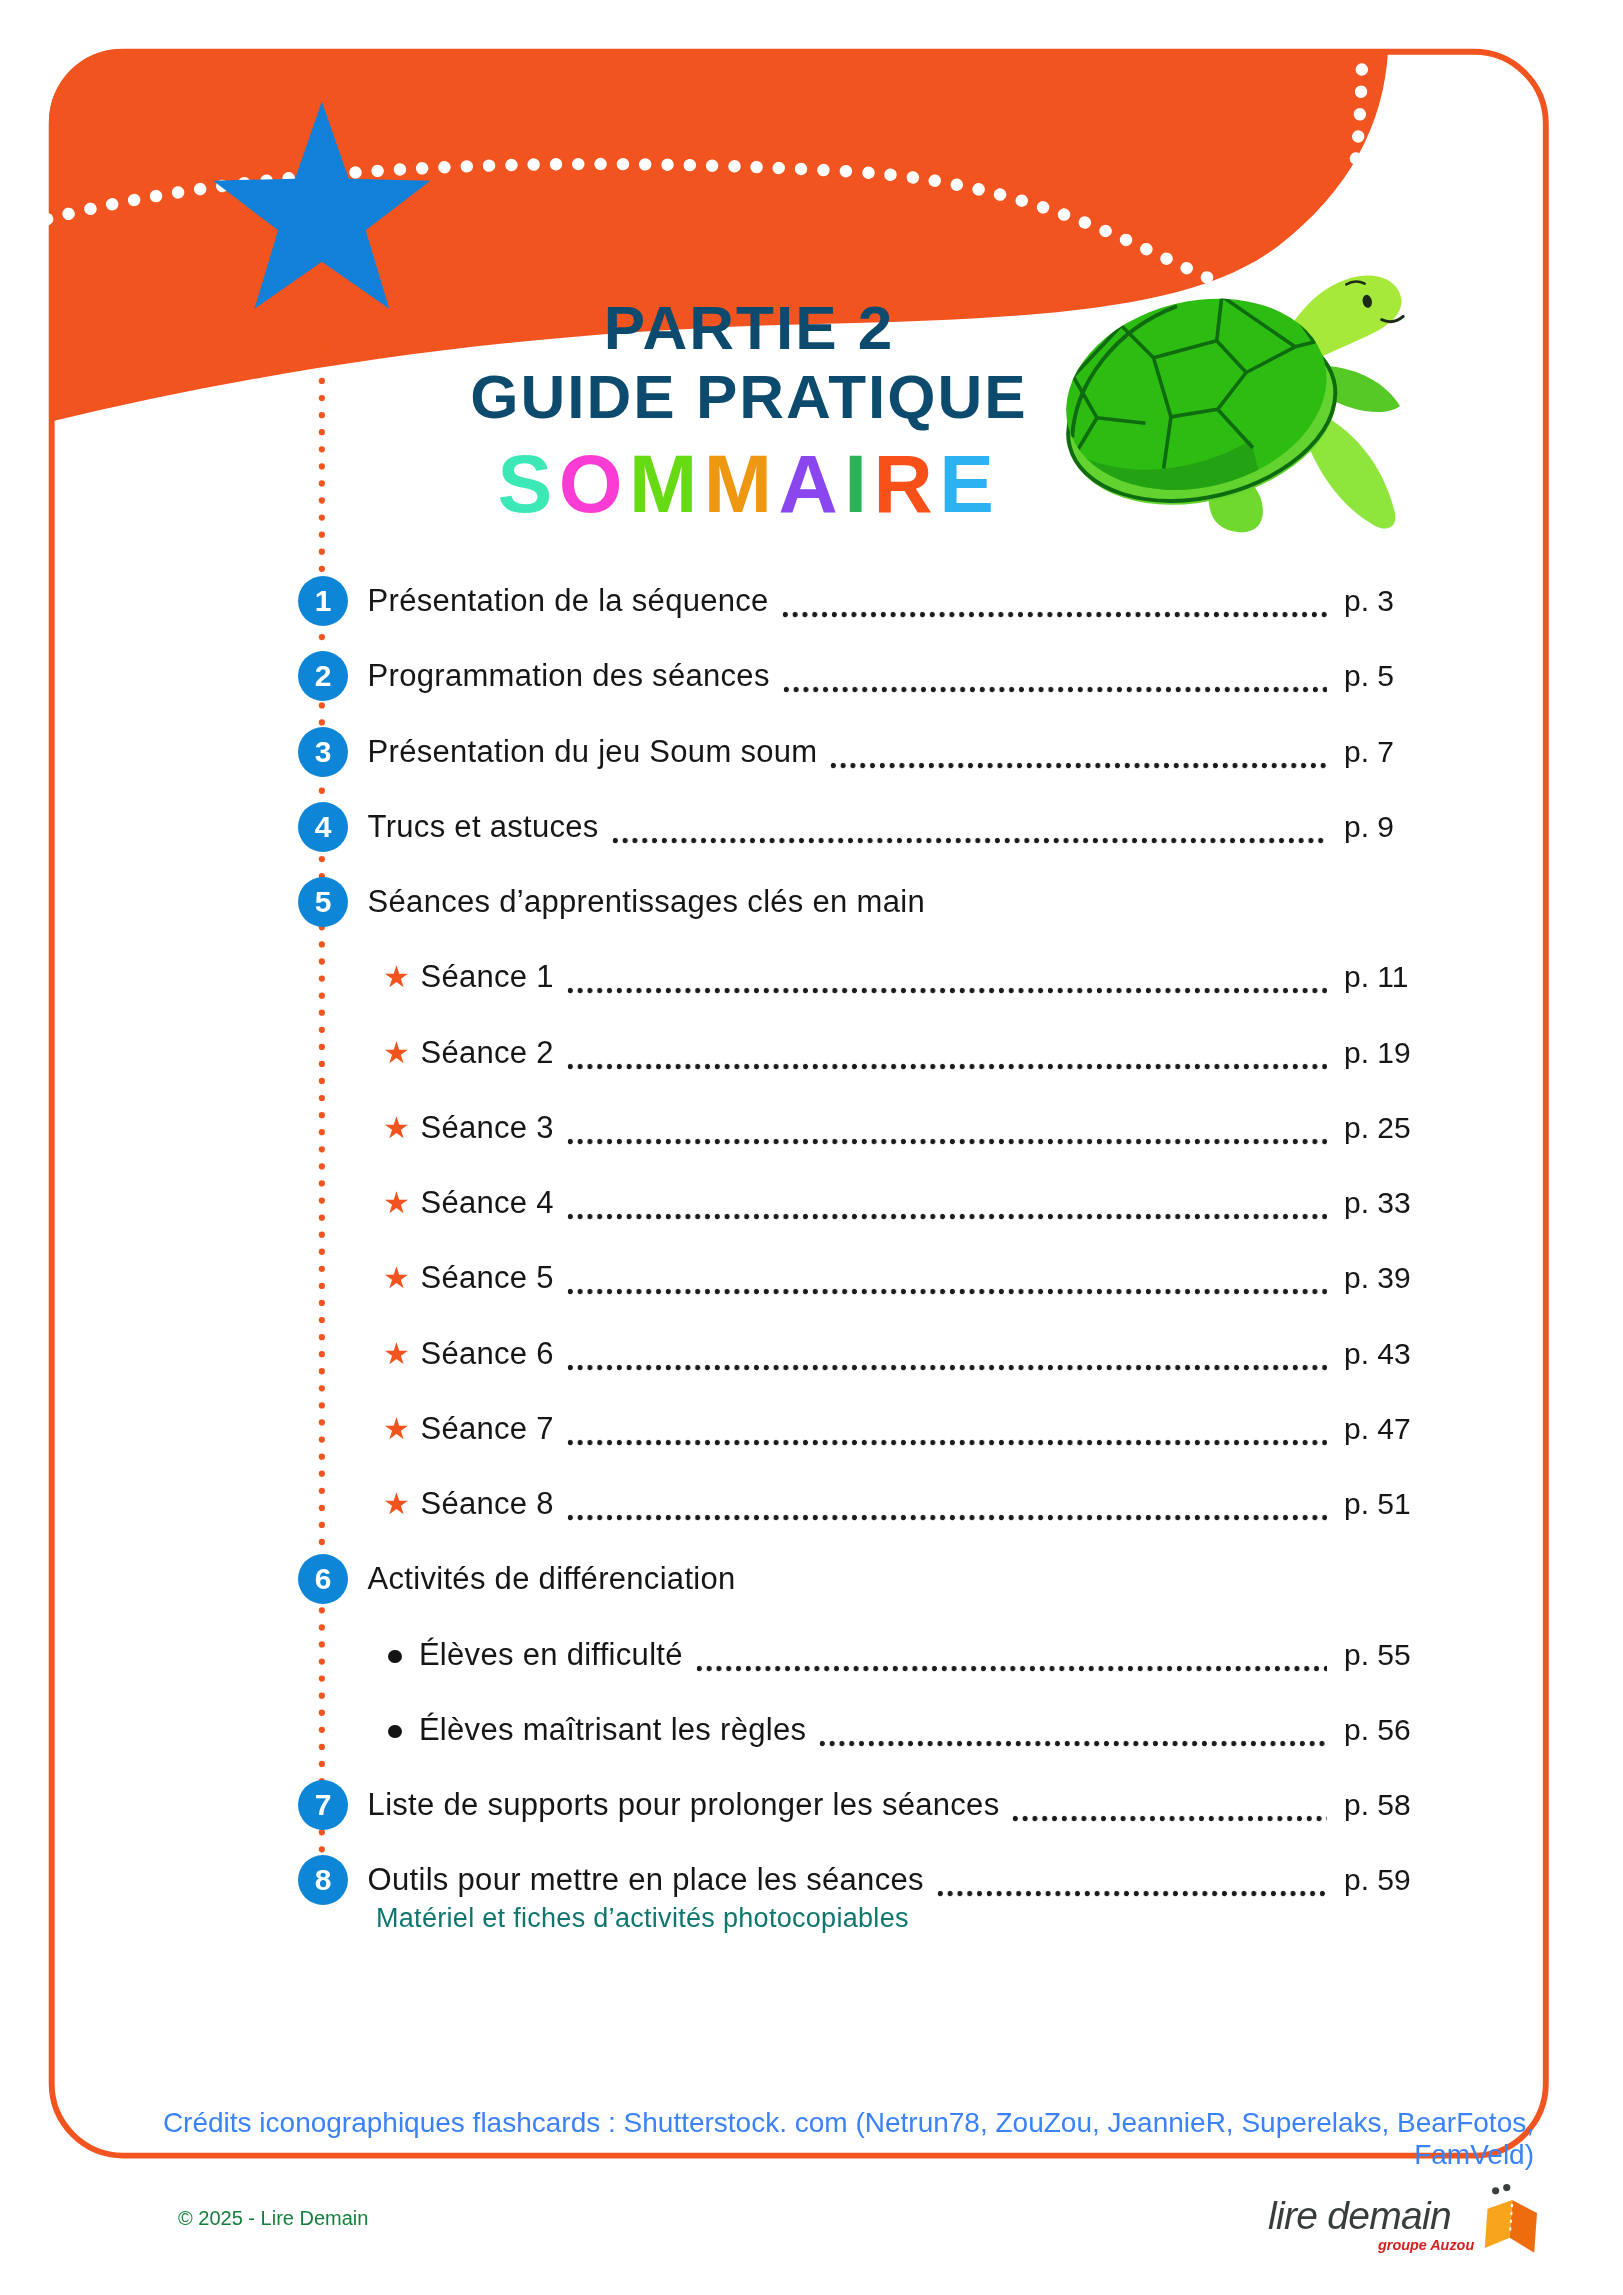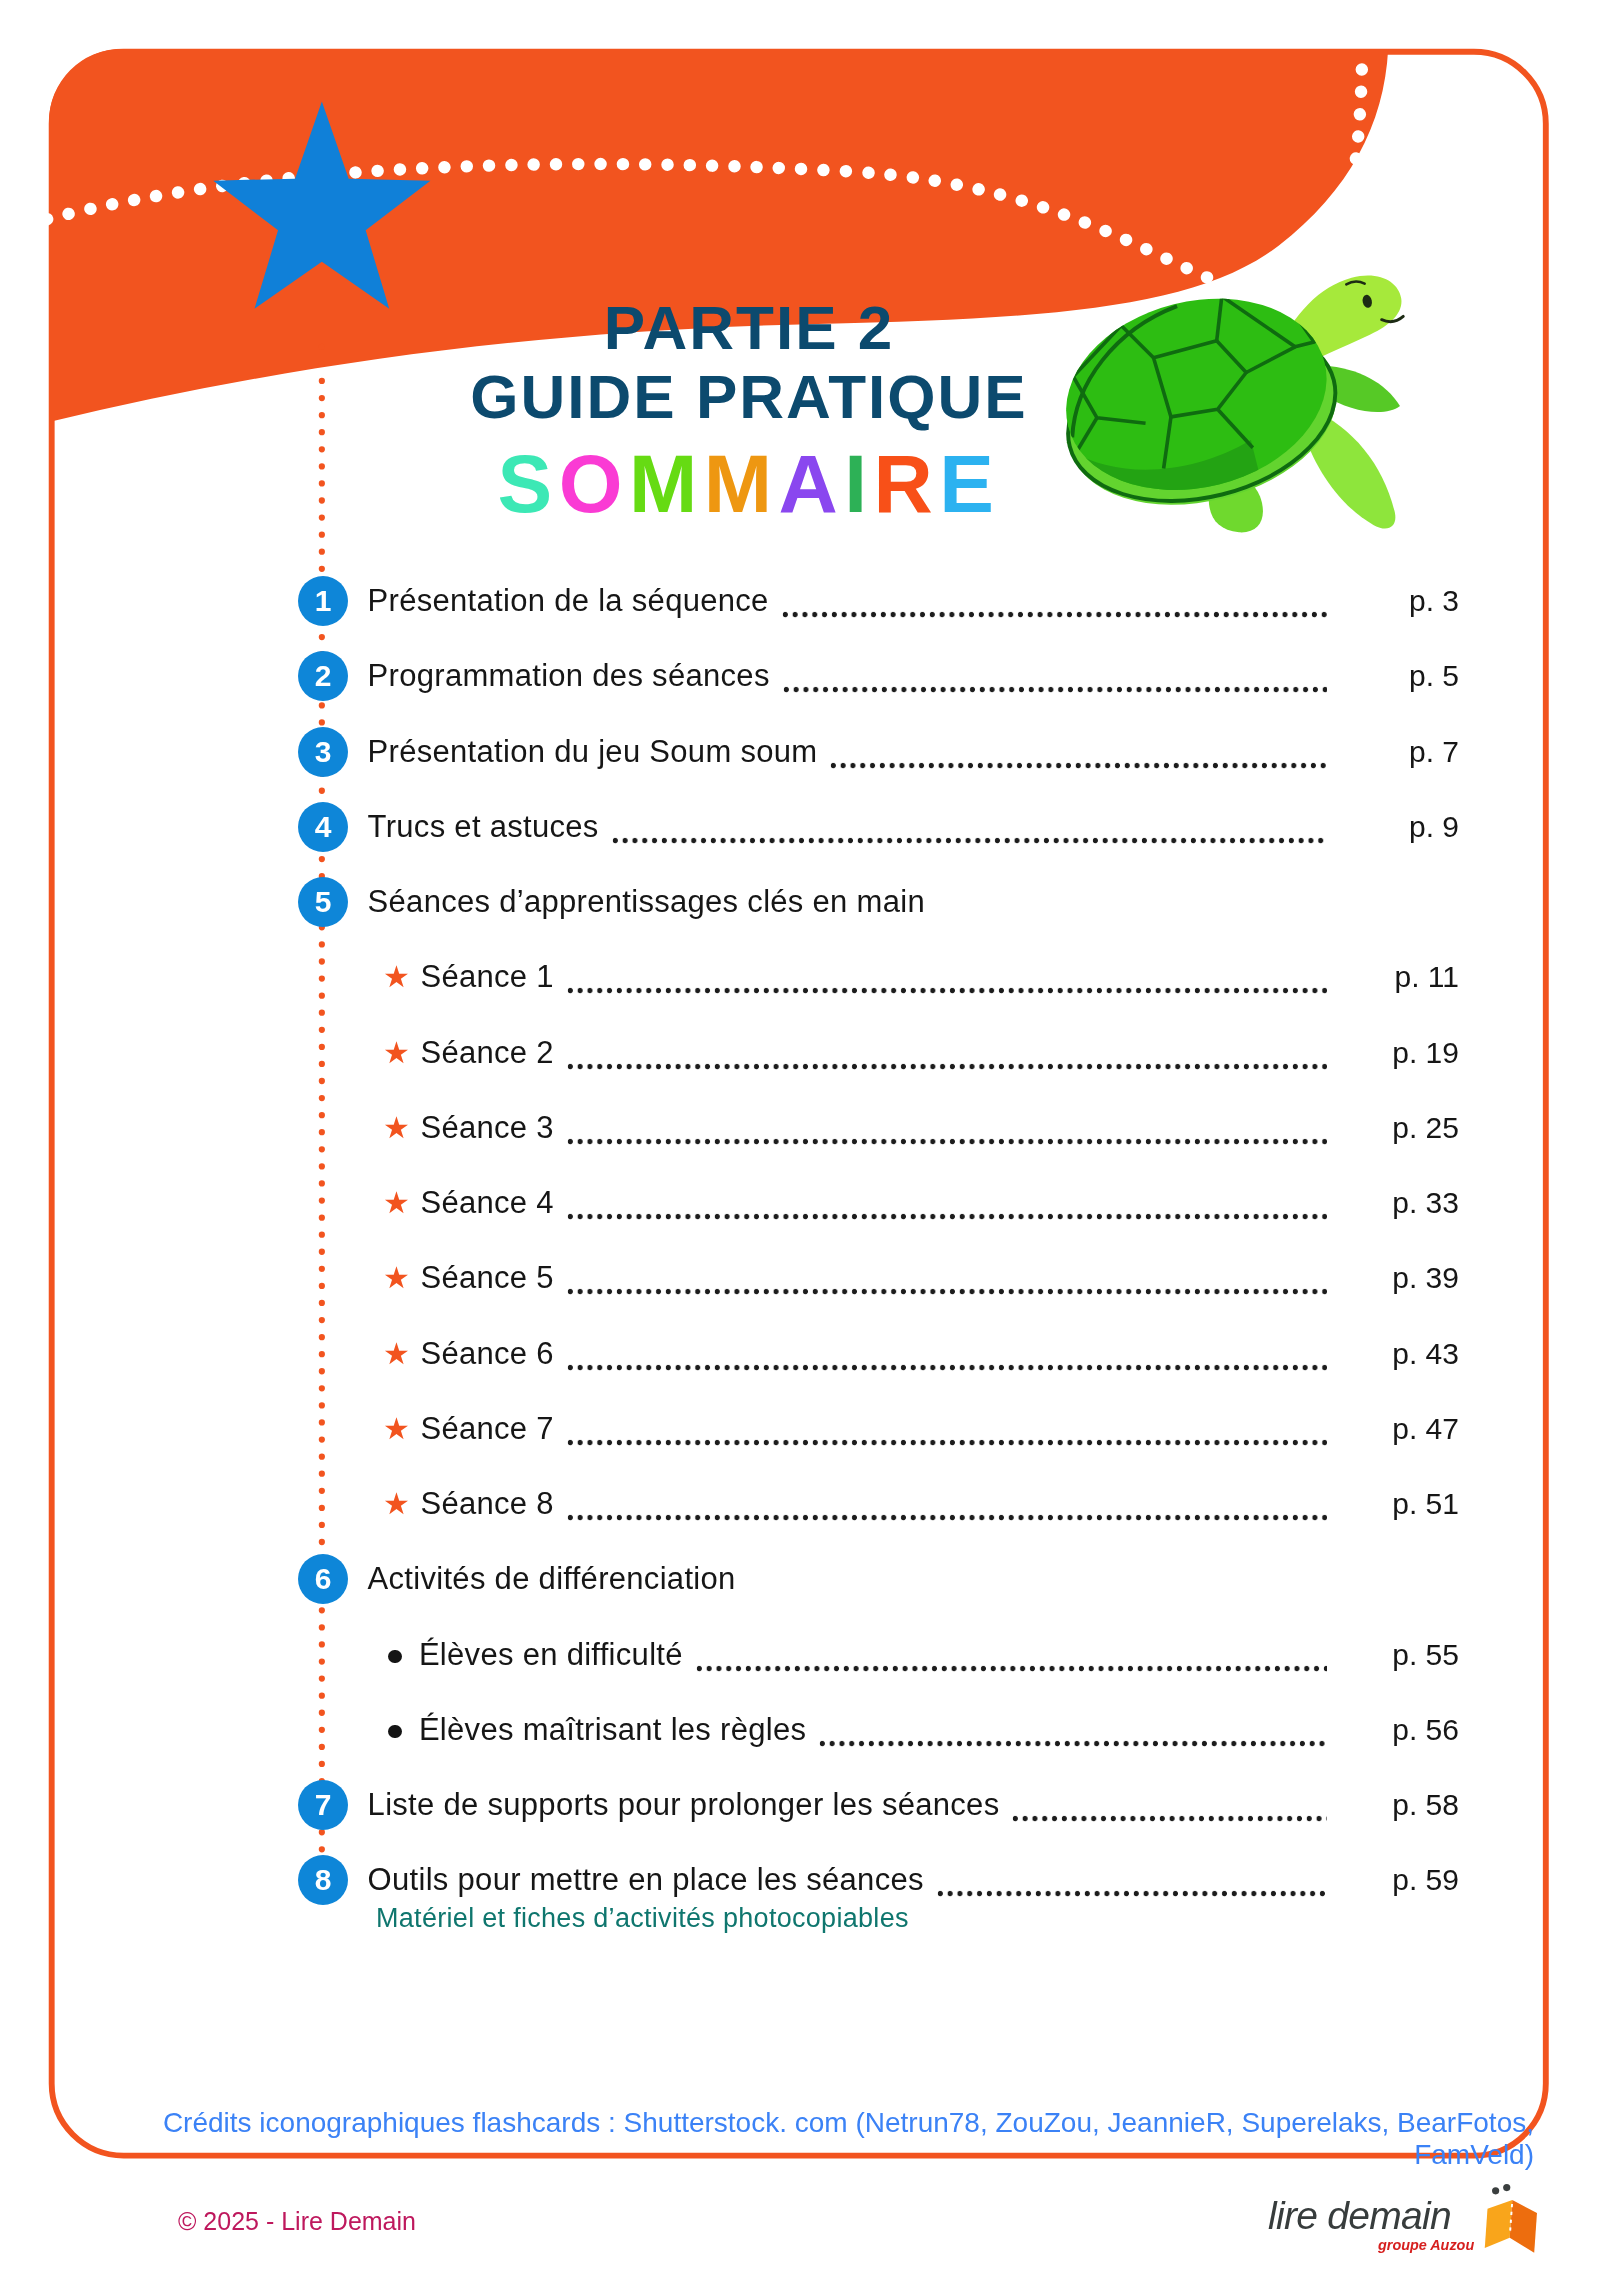--- a/index.html
+++ b/index.html
@@ -23,27 +23,27 @@
   .row.star,.row.bullet{left:383px;width:1076px;}
   .badge{flex:none;width:50px;height:50px;border-radius:50%;background:#0E86D8;color:#fff;
         font-weight:bold;font-size:30px;display:flex;align-items:center;justify-content:center;
         margin-right:19.6px;}
   .star-bullet{flex:none;font-size:30px;color:#F2541F;margin-right:10.5px;line-height:1;}
   .dot-bullet{flex:none;width:13.7px;height:13.7px;border-radius:50%;background:#141414;margin:3.9px 17px 0 5.2px;}
   .label{font-size:31px;color:#161616;white-space:nowrap;letter-spacing:0.3px;}
   .leader{flex:1;height:6.5px;align-self:flex-end;margin:0 17px 10.5px 13px;
         background-image:radial-gradient(circle at 3.3px 3.3px,#1c1c1c 2.2px,transparent 2.9px);
         background-size:9.8px 6.5px;background-repeat:repeat-x;}
-  .page-num{flex:none;width:115px;text-align:right;font-size:30px;color:#161616;}
+  .page-num{flex:none;width:115px;text-align:left;font-size:30px;color:#161616;}
   .subtitle{position:absolute;left:376px;top:1903px;font-size:27px;color:#0f766e;letter-spacing:0.3px;}
 
   
   .credits{position:absolute;left:62px;top:2107px;width:1472px;text-align:right;
         font-size:28px;color:#3b82f6;z-index:2;}
-  .copyright{position:absolute;left:178px;top:2207px;font-size:25px;color:#be185d;z-index:2;}
+  .copyright{position:absolute;left:178px;top:2207px;font-size:20px;color:#15803d;z-index:2;}
   .logo{position:absolute;left:1268px;top:2183px;width:281px;height:92px;z-index:2;}
   .logo-text{position:absolute;left:0;top:10.5px;font-size:39px;font-style:italic;font-weight:normal;
         color:#373C3C;letter-spacing:-0.7px;white-space:nowrap;}
   .logo-sub{position:absolute;left:110px;top:54px;font-size:14.4px;font-style:italic;font-weight:bold;
         color:#D6201F;white-space:nowrap;}
   .logo-book{position:absolute;left:208px;top:0px;}
 </style>
 </head>
 <body>
 

